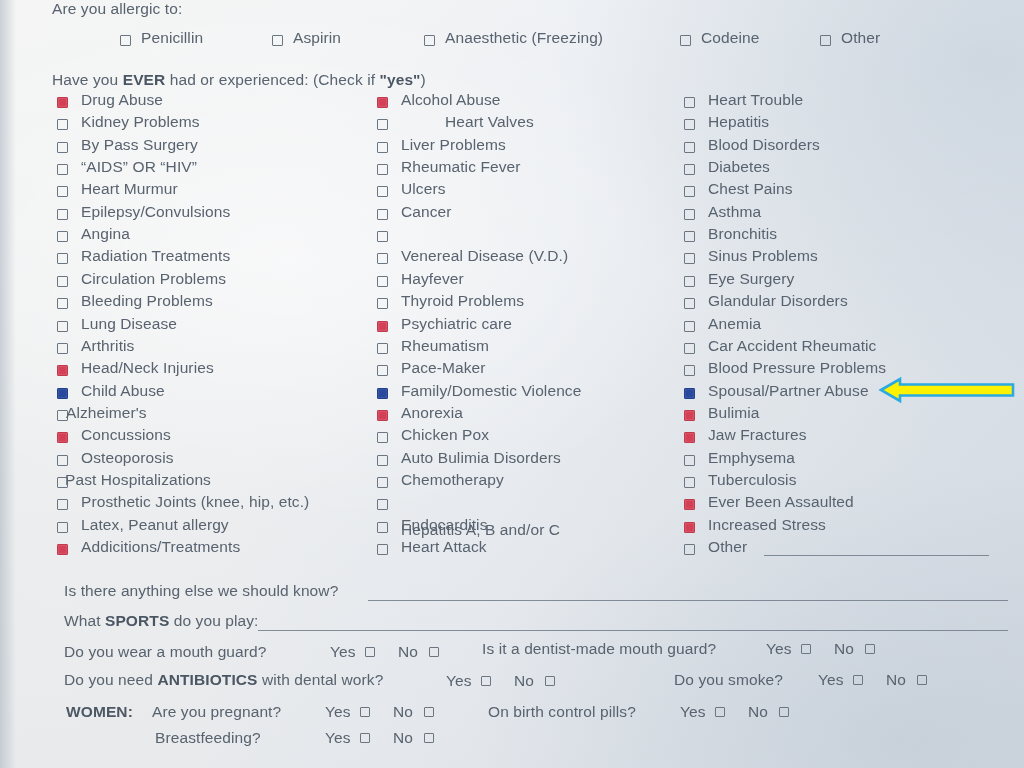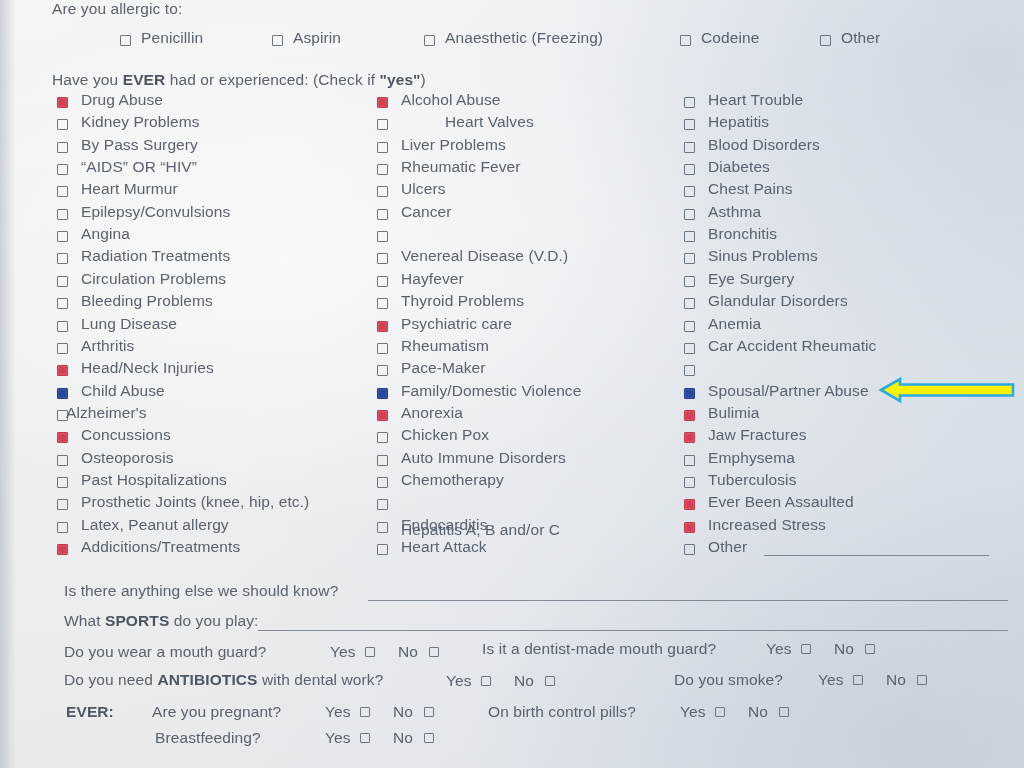--- a/index.html
+++ b/index.html
@@ -155,21 +155,21 @@
       <div class="t" style="left: 81px; top: 359.2px;">Head/Neck Injuries</div>
       <div class="cb blue" style="left: 57px; top: 387.55px;"></div>
       <div class="t" style="left: 81px; top: 381.55px;">Child Abuse</div>
       <div class="cb" style="left: 57px; top: 409.9px;"></div>
       <div class="t" style="left: 66px; top: 403.9px;">Alzheimer's</div>
       <div class="cb red" style="left: 57px; top: 432.25px;"></div>
       <div class="t" style="left: 81px; top: 426.25px;">Concussions</div>
       <div class="cb" style="left: 57px; top: 454.6px;"></div>
       <div class="t" style="left: 81px; top: 448.6px;">Osteoporosis</div>
       <div class="cb" style="left: 57px; top: 476.95px;"></div>
-      <div class="t" style="left: 81px; top: 470.95px; text-align: center;">Past Hospitalizations</div>
+      <div class="t" style="left: 65px; top: 470.95px; text-align: center;">Past Hospitalizations</div>
       <div class="cb" style="left: 57px; top: 499.3px;"></div>
       <div class="t" style="left: 81px; top: 493.3px;">Prosthetic Joints (knee, hip, etc.)</div>
       <div class="cb" style="left: 57px; top: 521.65px;"></div>
       <div class="t" style="left: 81px; top: 515.65px;">Latex, Peanut allergy</div>
       <div class="cb red" style="left: 57px; top: 544px;"></div>
       <div class="t" style="left: 81px; top: 538px;">Addicitions/Treatments</div>
       <div class="cb red" style="left: 377px; top: 97px;"></div>
       <div class="t" style="left: 401px; top: 91px;">Alcohol Abuse</div>
       <div class="cb" style="left: 377px; top: 119.35px;"></div>
       <div class="t" style="left: 401px; top: 113.35px; margin-left: 44px;">Heart Valves</div>
@@ -194,21 +194,21 @@
       <div class="t" style="left: 401px; top: 336.85px;">Rheumatism</div>
       <div class="cb" style="left: 377px; top: 365.2px;"></div>
       <div class="t" style="left: 401px; top: 359.2px;">Pace-Maker</div>
       <div class="cb blue" style="left: 377px; top: 387.55px;"></div>
       <div class="t" style="left: 401px; top: 381.55px;">Family/Domestic Violence</div>
       <div class="cb red" style="left: 377px; top: 409.9px;"></div>
       <div class="t" style="left: 401px; top: 403.9px;">Anorexia</div>
       <div class="cb" style="left: 377px; top: 432.25px;"></div>
       <div class="t" style="left: 401px; top: 426.25px;">Chicken Pox</div>
       <div class="cb" style="left: 377px; top: 454.6px;"></div>
-      <div class="t" style="left: 401px; top: 448.6px;">Auto Immune Disorders</div>
+      <div class="t" style="left: 401px; top: 448.6px;">Auto Bulimia Disorders</div>
       <div class="cb" style="left: 377px; top: 476.95px;"></div>
       <div class="t" style="left: 401px; top: 470.95px;">Chemotherapy</div>
       <div class="cb" style="left: 377px; top: 499.3px;"></div>
       <div class="t" style="left: 401px; top: 521px;">Hepatitis A, B and/or C</div>
       <div class="cb" style="left: 377px; top: 521.65px;"></div>
       <div class="t" style="left: 401px; top: 515.65px;">Endocarditis</div>
       <div class="cb" style="left: 377px; top: 544px;"></div>
       <div class="t" style="left: 401px; top: 538px;">Heart Attack</div>
       <div class="cb" style="left: 684px; top: 97px;"></div>
       <div class="t" style="left: 708px; top: 91px;">Heart Trouble</div>
@@ -228,20 +228,21 @@
       <div class="t" style="left: 708px; top: 247.45px;">Sinus Problems</div>
       <div class="cb" style="left: 684px; top: 275.8px;"></div>
       <div class="t" style="left: 708px; top: 269.8px;">Eye Surgery</div>
       <div class="cb" style="left: 684px; top: 298.15px;"></div>
       <div class="t" style="left: 708px; top: 292.15px;">Glandular Disorders</div>
       <div class="cb" style="left: 684px; top: 320.5px;"></div>
       <div class="t" style="left: 708px; top: 314.5px;">Anemia</div>
       <div class="cb" style="left: 684px; top: 342.85px;"></div>
       <div class="t" style="left: 708px; top: 336.85px;">Car Accident Rheumatic</div>
       <div class="cb" style="left: 684px; top: 365.2px;"></div>
+      <div class="t" style="left: 708px; top: 359.2px;">Blood Pressure Problems</div>
       <div class="cb blue" style="left: 684px; top: 387.55px;"></div>
       <div class="t" style="left: 708px; top: 381.55px;">Spousal/Partner Abuse</div>
       <div class="cb red" style="left: 684px; top: 409.9px;"></div>
       <div class="t" style="left: 708px; top: 403.9px;">Bulimia</div>
       <div class="cb red" style="left: 684px; top: 432.25px;"></div>
       <div class="t" style="left: 708px; top: 426.25px;">Jaw Fractures</div>
       <div class="cb" style="left: 684px; top: 454.6px;"></div>
       <div class="t" style="left: 708px; top: 448.6px;">Emphysema</div>
       <div class="cb" style="left: 684px; top: 476.95px;"></div>
       <div class="t" style="left: 708px; top: 470.95px;">Tuberculosis</div>
@@ -269,21 +270,21 @@
       <div class="t" style="left: 64px; top: 671px;"><span>Do you need </span><b class="inl">ANTIBIOTICS</b><span> with dental work?</span></div>
       <div class="t" style="left: 446px; top: 672px;">Yes</div>
       <div class="cb sm" style="left: 481px; top: 676px;"></div>
       <div class="t" style="left: 514px; top: 672px;">No</div>
       <div class="cb sm" style="left: 545px; top: 676px;"></div>
       <div class="t" style="left: 674px; top: 671px;">Do you smoke?</div>
       <div class="t" style="left: 818px; top: 671px;">Yes</div>
       <div class="cb sm" style="left: 853px; top: 675px;"></div>
       <div class="t" style="left: 886px; top: 671px;">No</div>
       <div class="cb sm" style="left: 917px; top: 675px;"></div>
-      <div class="t bold" style="left: 66px; top: 703px;">EVER:</div>
+      <div class="t bold" style="left: 66px; top: 703px;">WOMEN:</div>
       <div class="t" style="left: 152px; top: 703px;">Are you pregnant?</div>
       <div class="t" style="left: 325px; top: 703px;">Yes</div>
       <div class="cb sm" style="left: 360px; top: 707px;"></div>
       <div class="t" style="left: 393px; top: 703px;">No</div>
       <div class="cb sm" style="left: 424px; top: 707px;"></div>
       <div class="t" style="left: 488px; top: 703px;">On birth control pills?</div>
       <div class="t" style="left: 680px; top: 703px;">Yes</div>
       <div class="cb sm" style="left: 715px; top: 707px;"></div>
       <div class="t" style="left: 748px; top: 703px;">No</div>
       <div class="cb sm" style="left: 779px; top: 707px;"></div>

